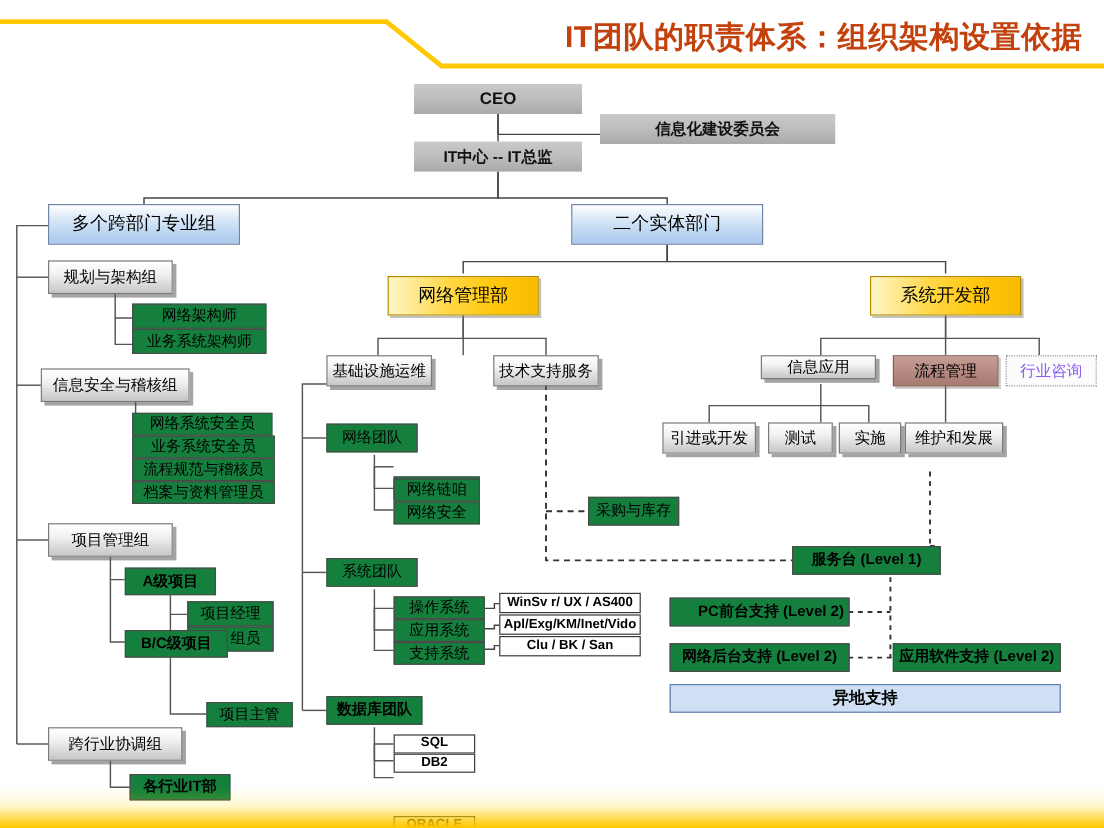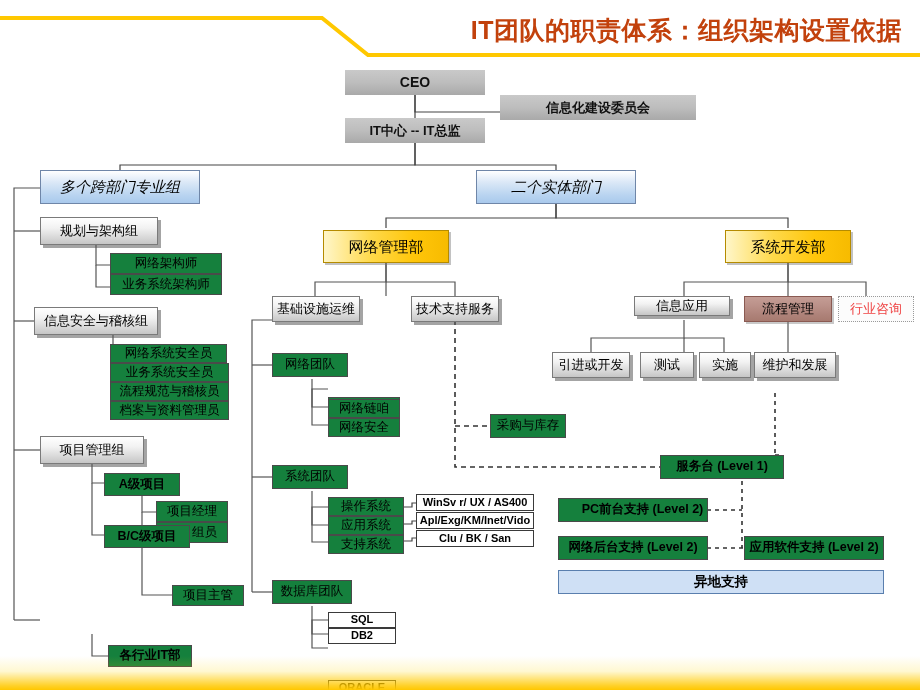--- a/index.html
+++ b/index.html
@@ -61,40 +61,39 @@
   .n-ceo2{
     border:none;
     background:linear-gradient(to bottom,#c9c9c9 0%,#bdbdbd 50%,#a9a9a9 100%);
     font-weight:700;font-size:13px;color:#111;
   }
   
   .n-blue{
     border:1px solid #6f86a8;
     background:linear-gradient(to bottom,#ffffff 0%,#dbe8f7 35%,#b9d4f0 75%,#a9c9ec 100%);
     font-size:15px;
-    font-style:italic;
   }
   
   .n-yellow{
     border:1px solid #b58b00;
     background:linear-gradient(to right,#fff6c9 0%,#ffd94a 38%,#ffc60a 72%,#f7bb00 100%);
     box-shadow:2px 2px 0 rgba(120,120,120,.45);
     font-size:15px;
   }
   
   .n-mauve{
     border:1px solid #8a5a52;
     background:linear-gradient(to bottom,#c49d95 0%,#bb9189 35%,#ae8279 75%,#a77a70 100%);
     box-shadow:2px 2px 0 rgba(120,120,120,.4);
     font-size:13px;
   }
   
   .n-dotted{
     border:1.6px dotted #9a9a9a;background:#fcfcfc;
-    color:#ef4444;font-size:13px;
+    color:#8b5cf6;font-size:13px;
   }
   
   .n-lblue{
     border:1.2px solid #5a7fae;background:#cfe0f5;
     font-size:13.5px;
   }
   
   .n-bold{font-weight:700;}
 </style>
 </head>
@@ -225,57 +224,58 @@
     </g>
   </svg>
 
   <div class="node n-ceo" style="left:345px;top:70px;width:140px;height:25px;">CEO</div>
   <div class="node n-ceo2" style="left:500px;top:95px;width:196px;height:25px;">信息化建设委员会</div>
   <div class="node n-ceo2" style="left:345px;top:118px;width:140px;height:25px;">IT中心 -- IT总监</div>
 
   <div class="node n-blue" style="left:40px;top:170px;width:160px;height:34px;">多个跨部门专业组</div>
   <div class="node n-blue" style="left:476px;top:170px;width:160px;height:34px;">二个实体部门</div>
 
-  <div class="node n-grey" style="left:40px;top:217px;width:118px;height:28px;">规划与架构组</div>
+  <div class="node n-grey" style="left:40px;top:217px;width:104px;height:28px;">规划与架构组</div>
   <div class="node n-plain" style="left:110px;top:253px;width:112px;height:21px;">网络架构师</div>
   <div class="node n-plain" style="left:110px;top:274px;width:112px;height:21px;">业务系统架构师</div>
 
   <div class="node n-grey" style="left:34px;top:307px;width:124px;height:28px;">信息安全与稽核组</div>
   <div class="node n-plain" style="left:110px;top:344px;width:117px;height:19px;">网络系统安全员</div>
   <div class="node n-plain" style="left:110px;top:363px;width:119px;height:19px;">业务系统安全员</div>
   <div class="node n-plain" style="left:110px;top:382px;width:119px;height:19px;">流程规范与稽核员</div>
   <div class="node n-plain" style="left:110px;top:401px;width:119px;height:19px;">档案与资料管理员</div>
 
   <div class="node n-grey" style="left:40px;top:436px;width:104px;height:28px;">项目管理组</div>
   <div class="node n-plain n-bold" style="left:104px;top:473px;width:76px;height:23px;">A级项目</div>
   <div class="node n-plain" style="left:156px;top:501px;width:72px;height:21px;">项目经理</div>
   <div class="node n-plain" style="left:156px;top:522px;width:72px;height:21px;">项目组员</div>
   <div class="node n-plain n-bold" style="left:104px;top:525px;width:86px;height:23px;">B/C级项目</div>
   <div class="node n-plain" style="left:172px;top:585px;width:72px;height:21px;">项目主管</div>
 
+  <div class="node n-grey" style="left:40px;top:606px;width:112px;height:28px;">跨行业协调组</div>
   <div class="node n-plain n-bold" style="left:108px;top:645px;width:84px;height:22px;">各行业IT部</div>
 
   <div class="node n-yellow" style="left:323px;top:230px;width:126px;height:33px;">网络管理部</div>
   <div class="node n-grey" style="left:272px;top:296px;width:88px;height:26px;">基础设施运维</div>
   <div class="node n-grey" style="left:411px;top:296px;width:88px;height:26px;">技术支持服务</div>
 
   <div class="node n-plain" style="left:272px;top:353px;width:76px;height:24px;">网络团队</div>
   <div class="node n-plain" style="left:328px;top:397px;width:72px;height:19px;">核心主干</div>
   <div class="node n-plain" style="left:328px;top:399px;width:72px;height:19px;">网络链咱</div>
   <div class="node n-plain" style="left:328px;top:418px;width:72px;height:19px;">网络安全</div>
 
   <div class="node n-plain" style="left:272px;top:465px;width:76px;height:24px;">系统团队</div>
   <div class="node n-plain" style="left:328px;top:497px;width:76px;height:19px;">操作系统</div>
   <div class="node n-plain" style="left:328px;top:516px;width:76px;height:19px;">应用系统</div>
   <div class="node n-plain" style="left:328px;top:535px;width:76px;height:19px;">支持系统</div>
   <div class="node n-mono" style="left:416px;top:494px;width:118px;height:17px;">WinSv r/ UX / AS400</div>
   <div class="node n-mono" style="left:416px;top:512px;width:118px;height:17px;">Apl/Exg/KM/Inet/Vido</div>
   <div class="node n-mono" style="left:416px;top:530px;width:118px;height:17px;">Clu / BK / San</div>
 
-  <div class="node n-plain" style="left:272px;top:580px;width:80px;height:24px;">数据库团队</div>
+  <div class="node n-plain" style="left:272px;top:580px;width:80px;height:24px;font-weight:bold;">数据库团队</div>
   <div class="node n-mono" style="left:328px;top:612px;width:68px;height:16px;">SQL</div>
   <div class="node n-mono" style="left:328px;top:628px;width:68px;height:16px;">DB2</div>
   <div class="node n-mono" style="left:328px;top:644px;width:68px;height:16px;margin-top:36px;">ORACLE</div>
 
   <div class="node n-plain" style="left:490px;top:414px;width:76px;height:24px;">采购与库存</div>
 
   <div class="node n-yellow" style="left:725px;top:230px;width:126px;height:33px;">系统开发部</div>
   <div class="node n-grey" style="left:634px;top:296px;width:96px;height:20px;">信息应用</div>
   <div class="node n-mauve" style="left:744px;top:296px;width:88px;height:26px;">流程管理</div>
   <div class="node n-dotted" style="left:838px;top:296px;width:76px;height:26px;">行业咨询</div>

